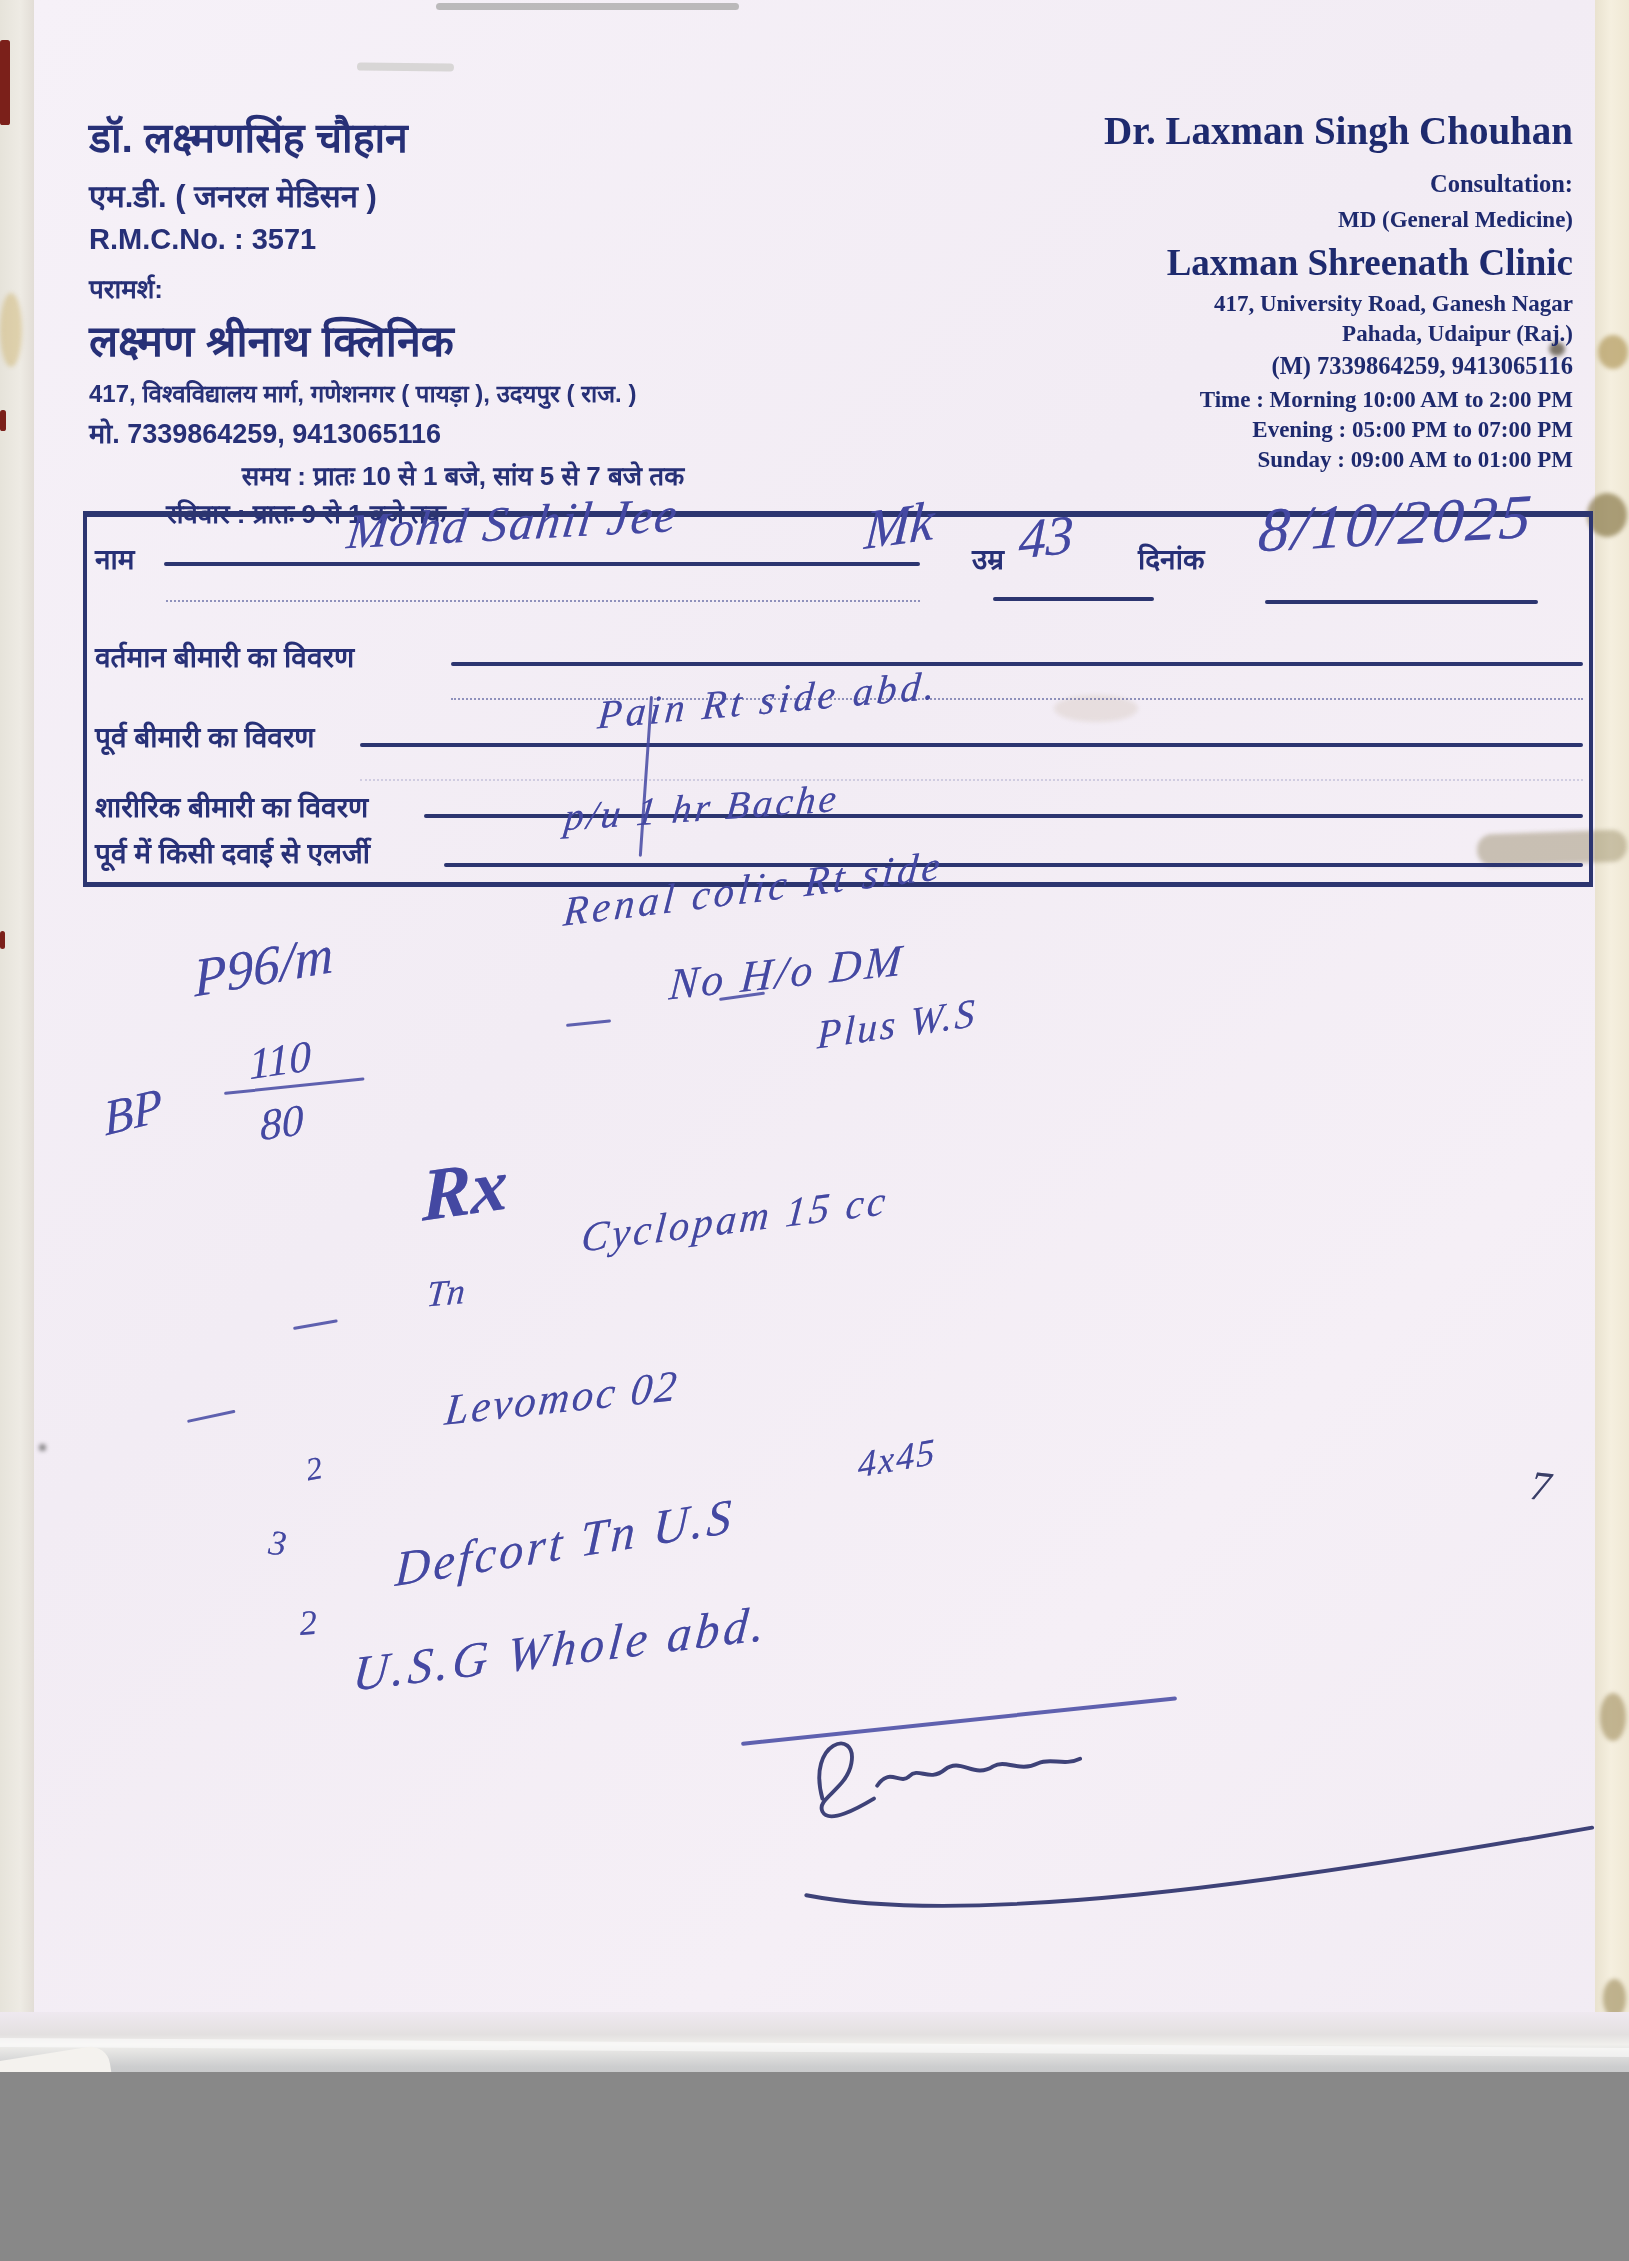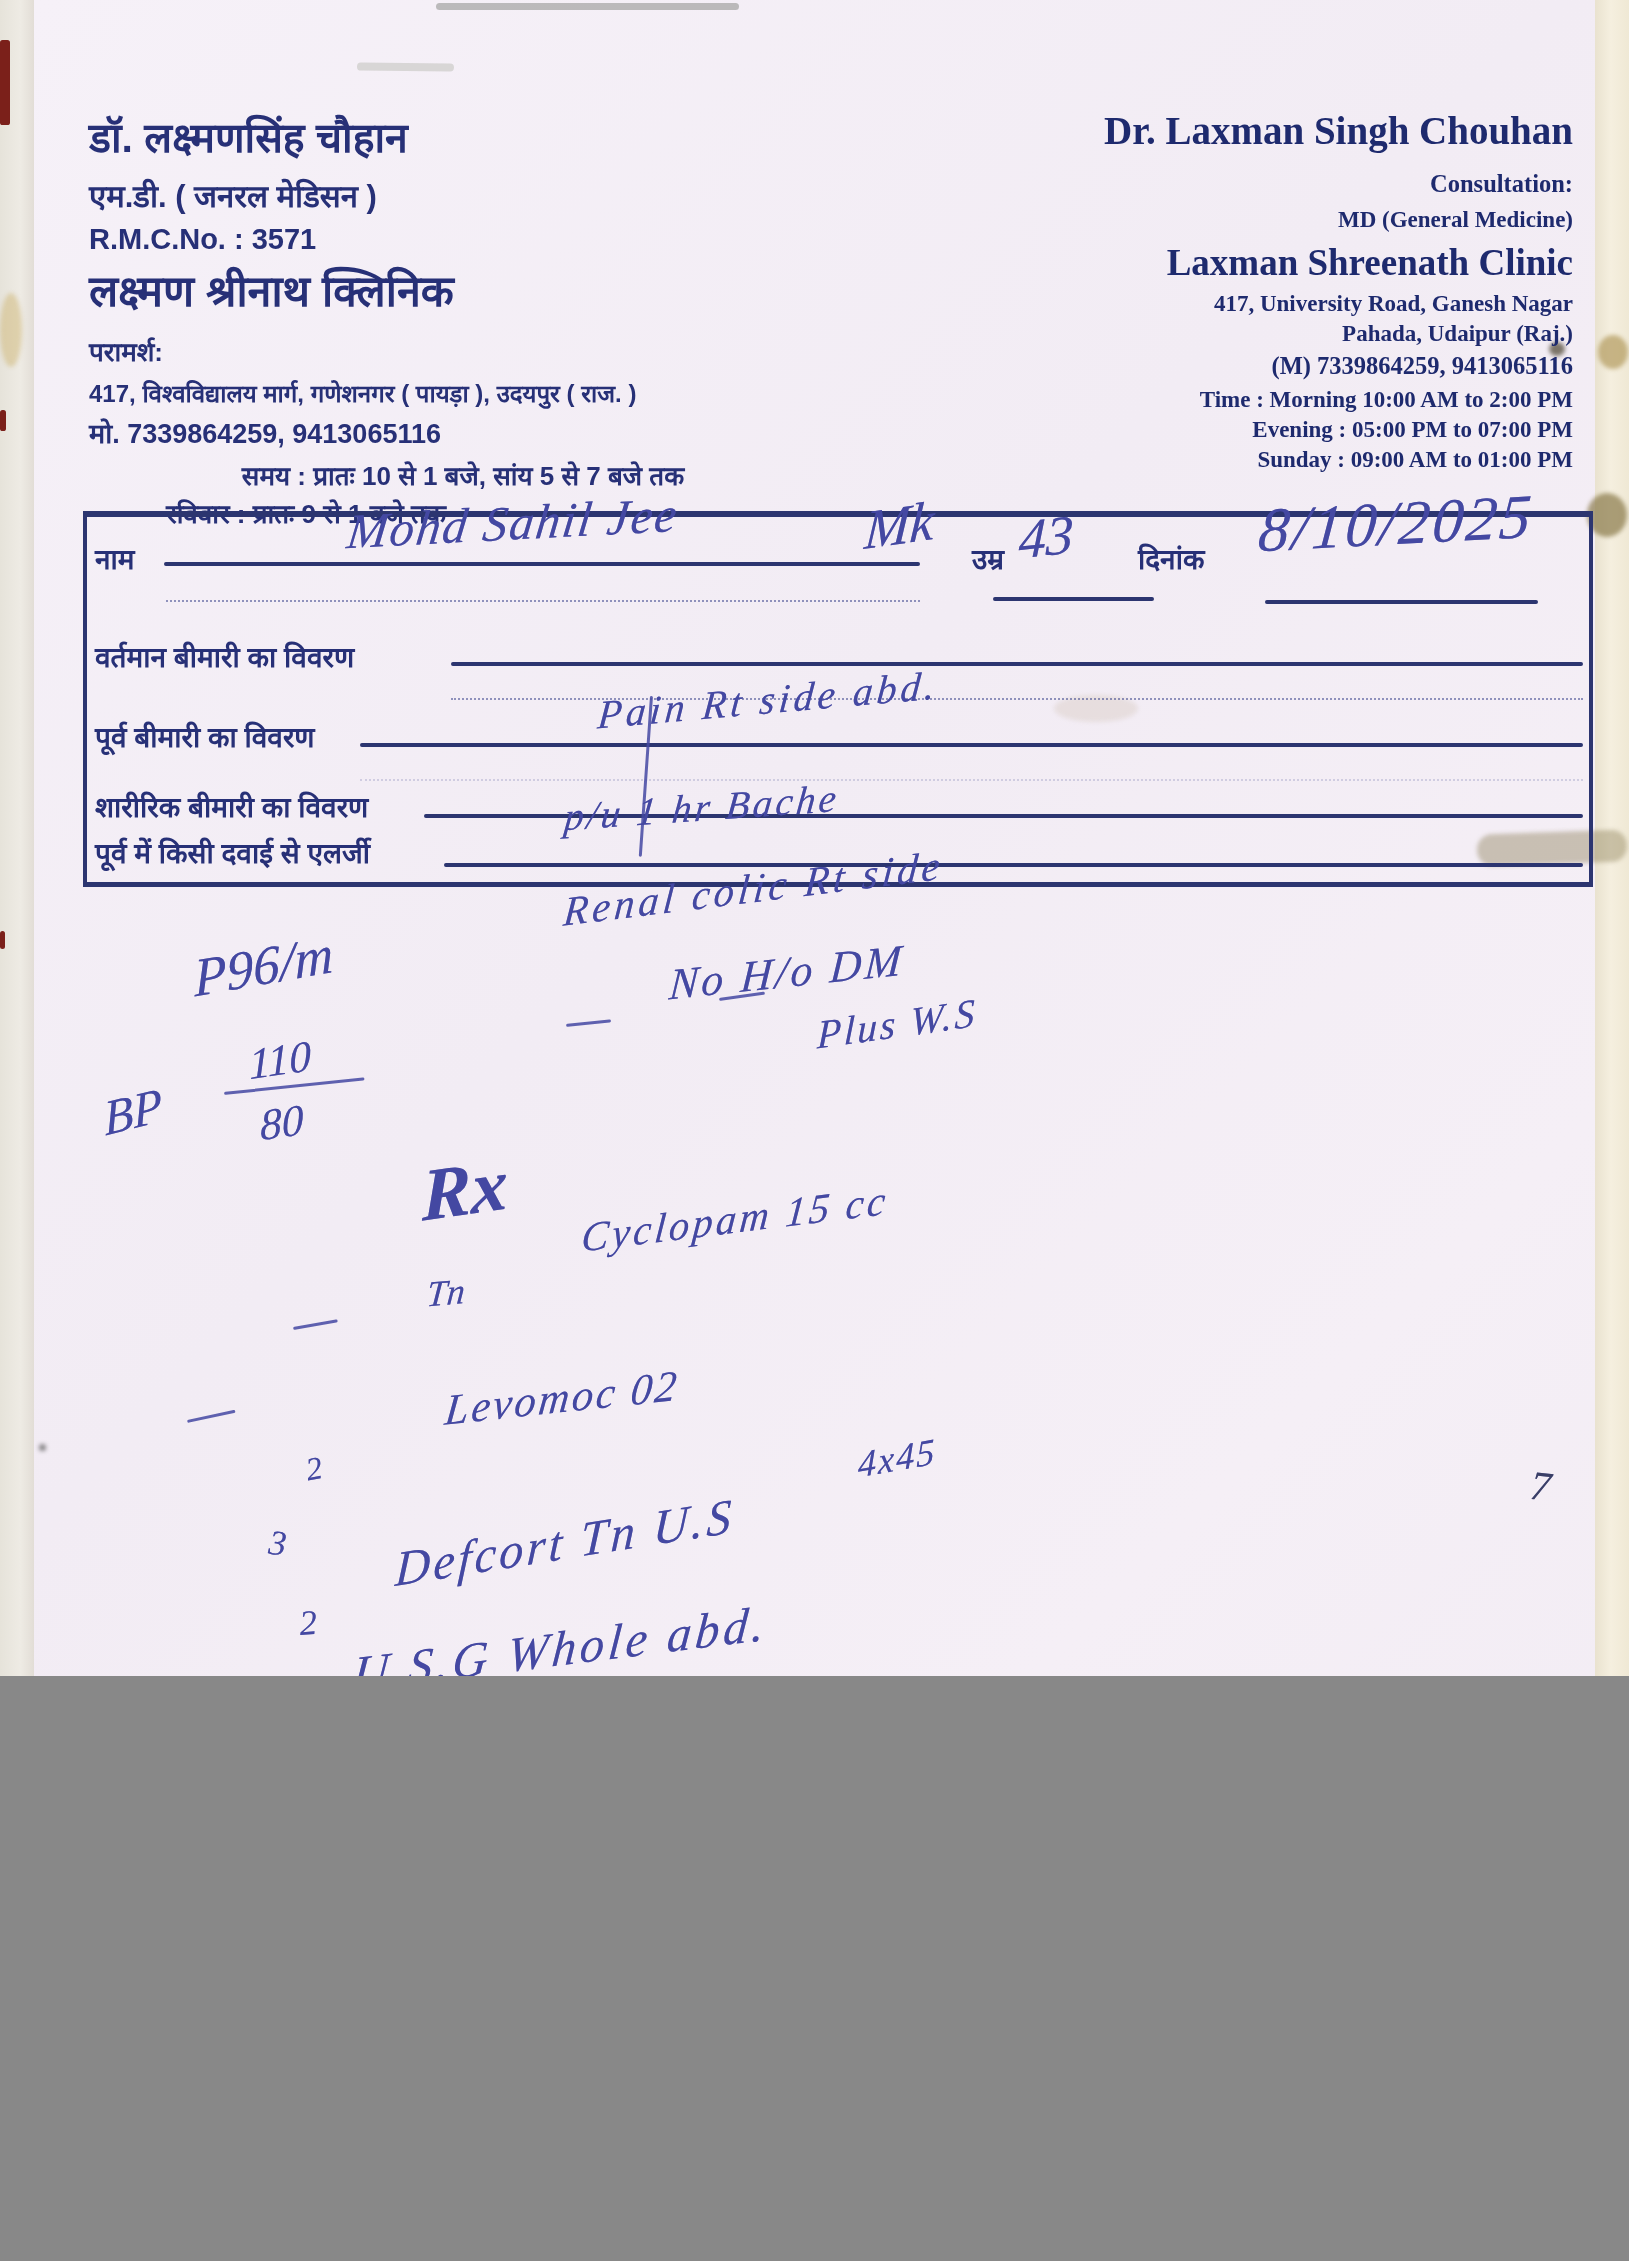--- a/index.html
+++ b/index.html
@@ -1,16 +1,16 @@
 <!DOCTYPE html>
 <html style="font-size:10.3px"><head>
 <meta charset="utf-8">
 <style>
   html,body{margin:0;padding:0;background:#888;}
-  #page{position:relative;width:1630px;height:1676px;background:#7dd3fc;overflow:hidden;
+  #page{position:relative;width:1630px;height:2072px;background:#7dd3fc;overflow:hidden;
         font-family:"Liberation Sans",sans-serif;}
   
   .left-strip{position:absolute;left:0;top:0;width:34px;height:2050px;
       background:linear-gradient(90deg,#e6e3da 0%,#eeebe4 60%,#e2ddd6 100%);}
   .right-strip{position:absolute;left:1595px;top:0;width:35px;height:2070px;
       background:linear-gradient(90deg,#e9e2cf 0%,#f5efdf 45%,#efe8d4 100%);}
   .page-sheet{position:absolute;left:34px;top:0;width:1562px;height:2261px;
       background:linear-gradient(135deg,#f6f1f8 0%,#f2ecf4 40%,#f5eff6 70%,#f1ebf3 100%);}
   .stain{position:absolute;border-radius:50%;filter:blur(1.9px);}
   .redmark{position:absolute;background:#7b201a;border-radius:2.6px;}
@@ -64,22 +64,22 @@
   <div class="stain" style="left:1477px;top:832px;width:150px;height:32px;background:rgba(130,115,70,.38);transform:rotate(-2deg);border-radius:15.5px;"></div>
   <div class="stain" style="left:1600px;top:1693px;width:26px;height:48px;background:#a08d5c;opacity:.6;"></div>
   <div class="stain" style="left:1603px;top:1979px;width:23px;height:39px;background:#9c8a58;opacity:.6;"></div>
   <div class="stain" style="left:1054px;top:695px;width:84px;height:27px;background:rgba(170,140,100,.15);"></div>
   <div class="stain" style="left:39px;top:1444px;width:7px;height:7px;background:#555;opacity:.7;"></div>
 
   <div class="hdr-left navy">
     <div style="font-size:41px;">डॉ. लक्ष्मणसिंह चौहान</div>
     <div style="font-size:31px;margin-top:10.3px;">एम.डी. ( जनरल मेडिसन )</div>
     <div style="font-size:29px;margin-top:6.4px;">R.M.C.No. : 3571</div>
+    <div style="font-size:26px;margin-top:14px;">परामर्श:</div>
     <div style="font-size:43px;margin-top:3.9px;">लक्ष्मण श्रीनाथ क्लिनिक</div>
-    <div style="font-size:26px;margin-top:14px;">परामर्श:</div>
     <div style="font-size:24px;margin-top:7.7px;">417, विश्वविद्यालय मार्ग, गणेशनगर ( पायड़ा ), उदयपुर ( राज. )</div>
     <div style="font-size:27px;margin-top:5.2px;">मो. 7339864259, 9413065116</div>
     <div style="font-size:26px;margin-top:5.2px;text-align:center;">समय : प्रातः 10 से 1 बजे, सांय 5 से 7 बजे तक</div>
     <div style="font-size:26px;margin-top:2.6px;padding-left:77px;">रविवार : प्रातः 9 से 1 बजे तक</div>
   </div>
 
   <div class="hdr-right">
     <div style="font-size:39px;">Dr. Laxman Singh Chouhan</div>
     <div style="font-size:24.5px;margin-top:17px;">Consultation:</div>
     <div style="font-size:23px;margin-top:9px;">MD (General Medicine)</div>

